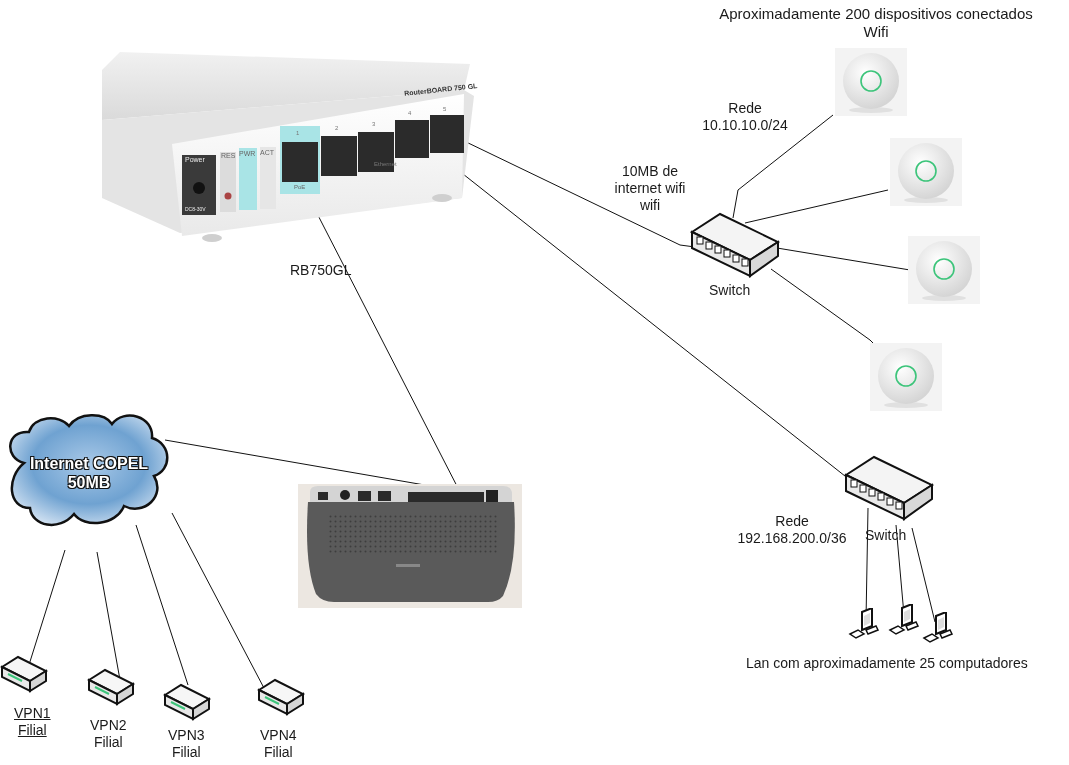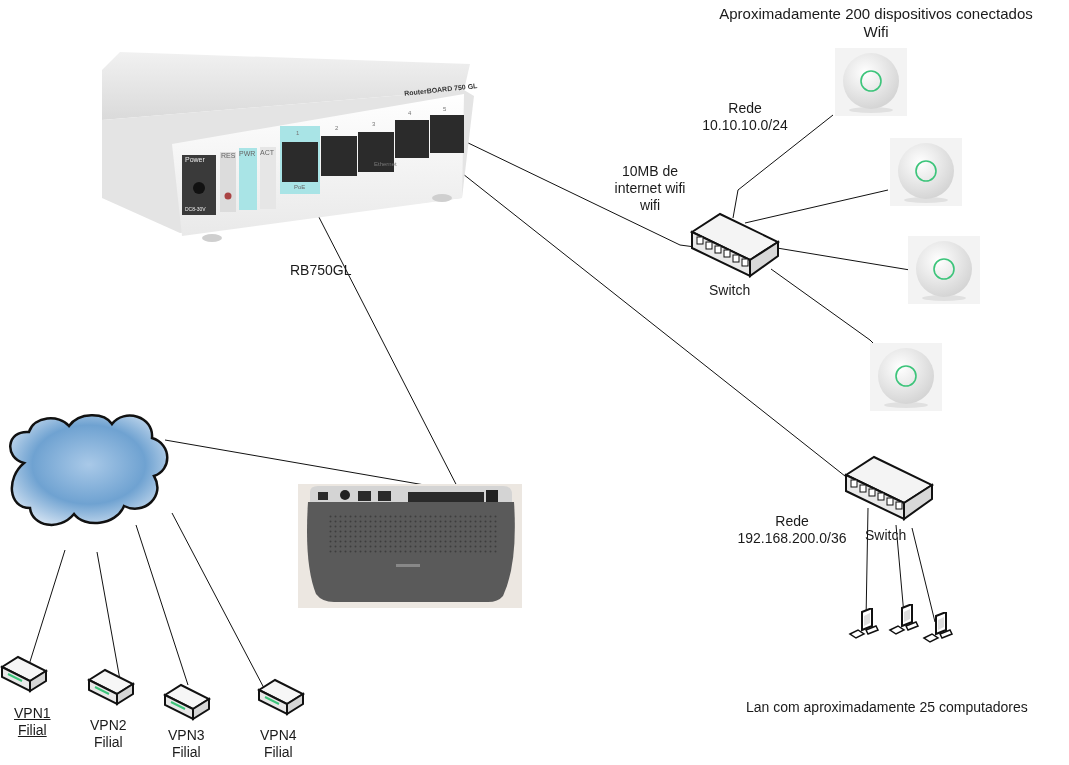--- a/index.html
+++ b/index.html
@@ -103,20 +103,24 @@
   <svg width="170" height="130" viewBox="0 0 170 130">
     <defs>
       <radialGradient id="cloudg" cx="0.5" cy="0.45" r="0.6">
         <stop offset="0" stop-color="#a9c9e8"></stop>
           <stop offset="0.6" stop-color="#6fa2d1"></stop>
           <stop offset="1" stop-color="#cfe0f1"></stop>
       </radialGradient>
     </defs>
     <path d="M20,55 C0,50 2,22 25,24 C30,8 55,6 65,18 C75,4 100,4 108,16 C120,0 150,8 148,30 C168,36 168,62 150,68 C162,88 140,108 120,98 C112,118 80,120 70,106 C55,124 28,118 26,100 C4,100 2,70 20,55 Z" fill="url(#cloudg)" stroke="#111" stroke-width="2.5"></path>
   </svg>
+  <div class="abs" style="left:0;top:46px;width:170px;text-align:center;font-weight:bold;font-size:16px;line-height:19px;color:#fff;text-shadow:1px 1px 0 #111,-1px -1px 0 #111,1px -1px 0 #111,-1px 1px 0 #111;">
+    <div>Internet COPEL</div>
+    <div>50MB</div>
+  </div>
 </div>
 
 <div id="vpn-container">
     <div class="abs" style="left: 0px; top: 655px;"><svg width="50" height="40" viewBox="0 0 50 40">
         <polygon points="2,12 18,2 46,16 30,26" fill="#f6f6f6" stroke="#111" stroke-width="2"></polygon>
         <polygon points="30,26 46,16 46,26 30,36" fill="#d6d6d6" stroke="#111" stroke-width="2"></polygon>
         <polygon points="2,12 30,26 30,36 2,22" fill="#e8e8e8" stroke="#111" stroke-width="2"></polygon>
         <line x1="8" y1="19" x2="22" y2="26" stroke="#3cc47a" stroke-width="2"></line>
       </svg></div>
     <div class="lbl" style="left: 14px; top: 705px; text-decoration: underline;">
@@ -272,13 +276,13 @@
         <polygon points="2,26 10,22 16,26 8,30" fill="#fff" stroke="#111" stroke-width="1.5"></polygon>
       </svg></div>
     <div class="abs" style="left: 922px; top: 612px;"><svg width="32" height="34" viewBox="0 0 32 34">
         <polygon points="14,4 24,0 24,18 14,22" fill="#fff" stroke="#111" stroke-width="2"></polygon>
         <polygon points="16,8 22,5 22,15 16,18" fill="#ddd"></polygon>
         <polygon points="18,22 28,18 30,22 20,26" fill="#fff" stroke="#111" stroke-width="1.5"></polygon>
         <polygon points="2,26 10,22 16,26 8,30" fill="#fff" stroke="#111" stroke-width="1.5"></polygon>
       </svg></div>
   </div>
 
-<div class="lbl" style="left:746px;top:655px;margin-top:44px;">Lan com aproximadamente 25 computadores</div>
+<div class="lbl" style="left:746px;top:655px;">Lan com aproximadamente 25 computadores</div>
 
 </body></html>

